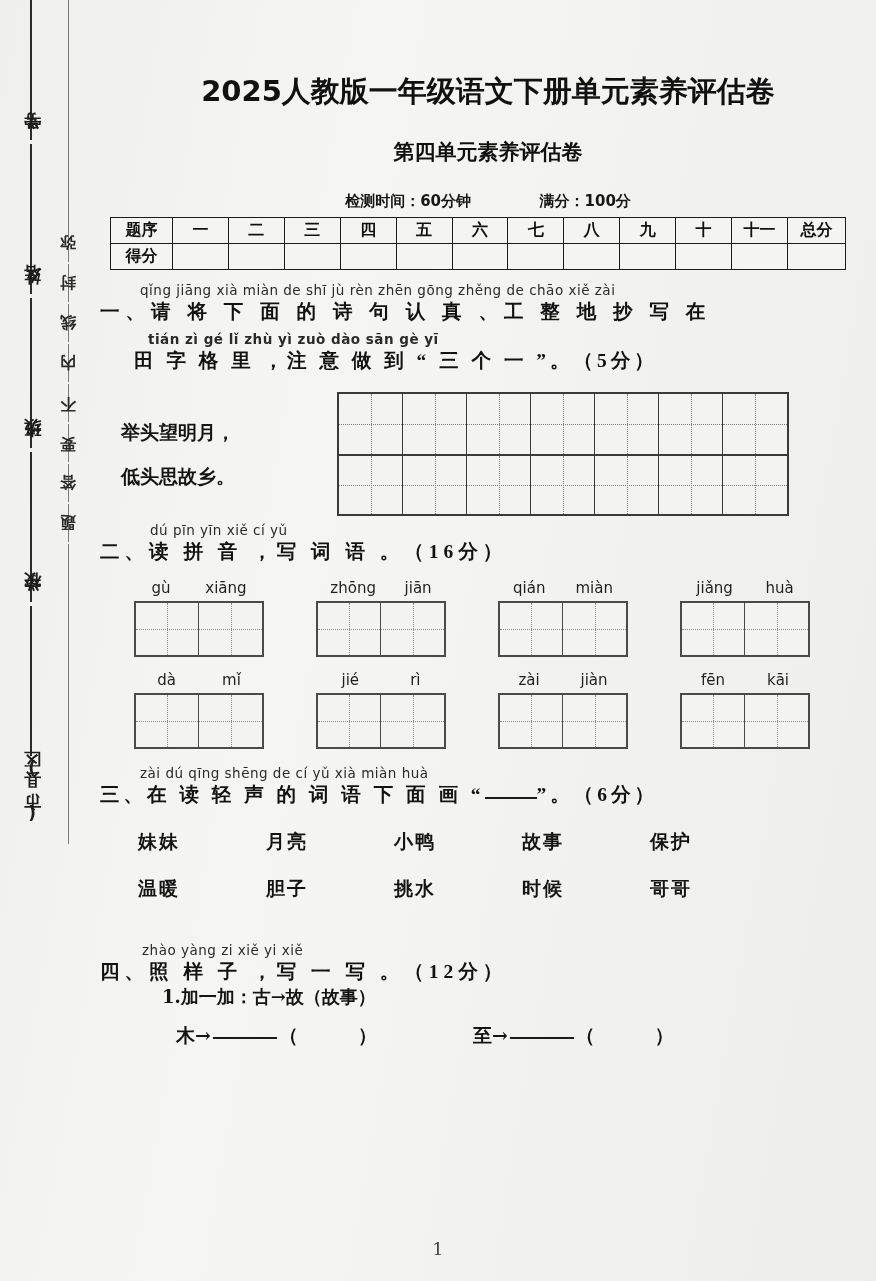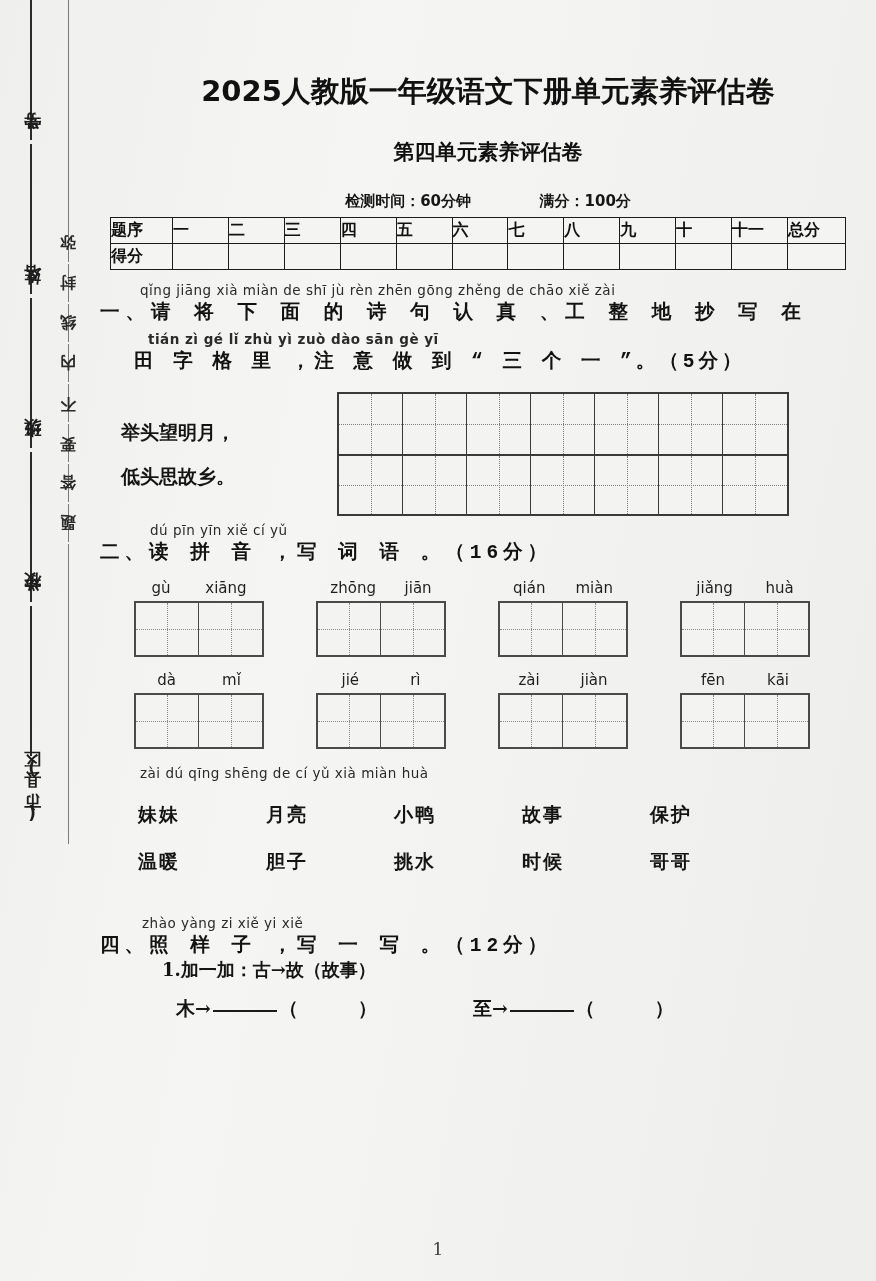--- a/index.html
+++ b/index.html
@@ -82,21 +82,21 @@
   
   #score-table {
     margin: 6px 10px 0 10px;
     border-collapse: collapse;
     width: 736px;
     table-layout: fixed;
   }
   #score-table td {
     border: 1.6px solid #1c1c1c;
     height: 26px;
-    text-align: left;
+    text-align: center;
     vertical-align: middle;
     font-family: "DejaVu Sans", sans-serif;
     font-size: 16px;
     font-weight: 700;
     color: #111;
     background: #f4f4f2;
   }
   #score-table td.head-cell { width: 62px; }
   #score-table td.total-cell { width: 58px; }
 
@@ -104,21 +104,21 @@
   .q-block { margin-top: 12px; }
 
   .pinyin-line {
     font-family: "DejaVu Sans", sans-serif;
     font-size: 13.5px;
     color: #2a2a2a;
     letter-spacing: 0.5px;
     white-space: nowrap;
   }
   .q-text {
-    font-family: Liberation Mono, monospace;
+    font-family: Liberation Serif, serif;
     font-size: 19.5px;
     font-weight: 600;
     color: #121212;
     white-space: nowrap;
     letter-spacing: 1px;
   }
 
   
   #q1-head1-py { margin-left: 40px; }
   #q1-head1 { margin-left: 0px; letter-spacing: 6px; }
@@ -462,20 +462,23 @@
           <div class="word-box">
             <div class="word-cell"></div>
             <div class="word-cell last"></div>
           </div>
         </div>
       </div>
     </section>
 
     <section class="q-block" style="margin-top:16px">
       <div class="pinyin-line" id="q3-py">zài dú qīng shēng de cí yǔ xià miàn huà</div>
+      <div class="q-text" id="q3-title">
+        <span>三、在 读 轻 声 的 词 语 下 面 画 “</span><span class="blank-u"></span><span>”。（6分）</span>
+      </div>
       <div class="q3-words">
         <span>妹妹</span>
         <span>月亮</span>
         <span>小鸭</span>
         <span>故事</span>
         <span>保护</span>
       </div>
       <div class="q3-words">
         <span>温暖</span>
         <span>胆子</span>

